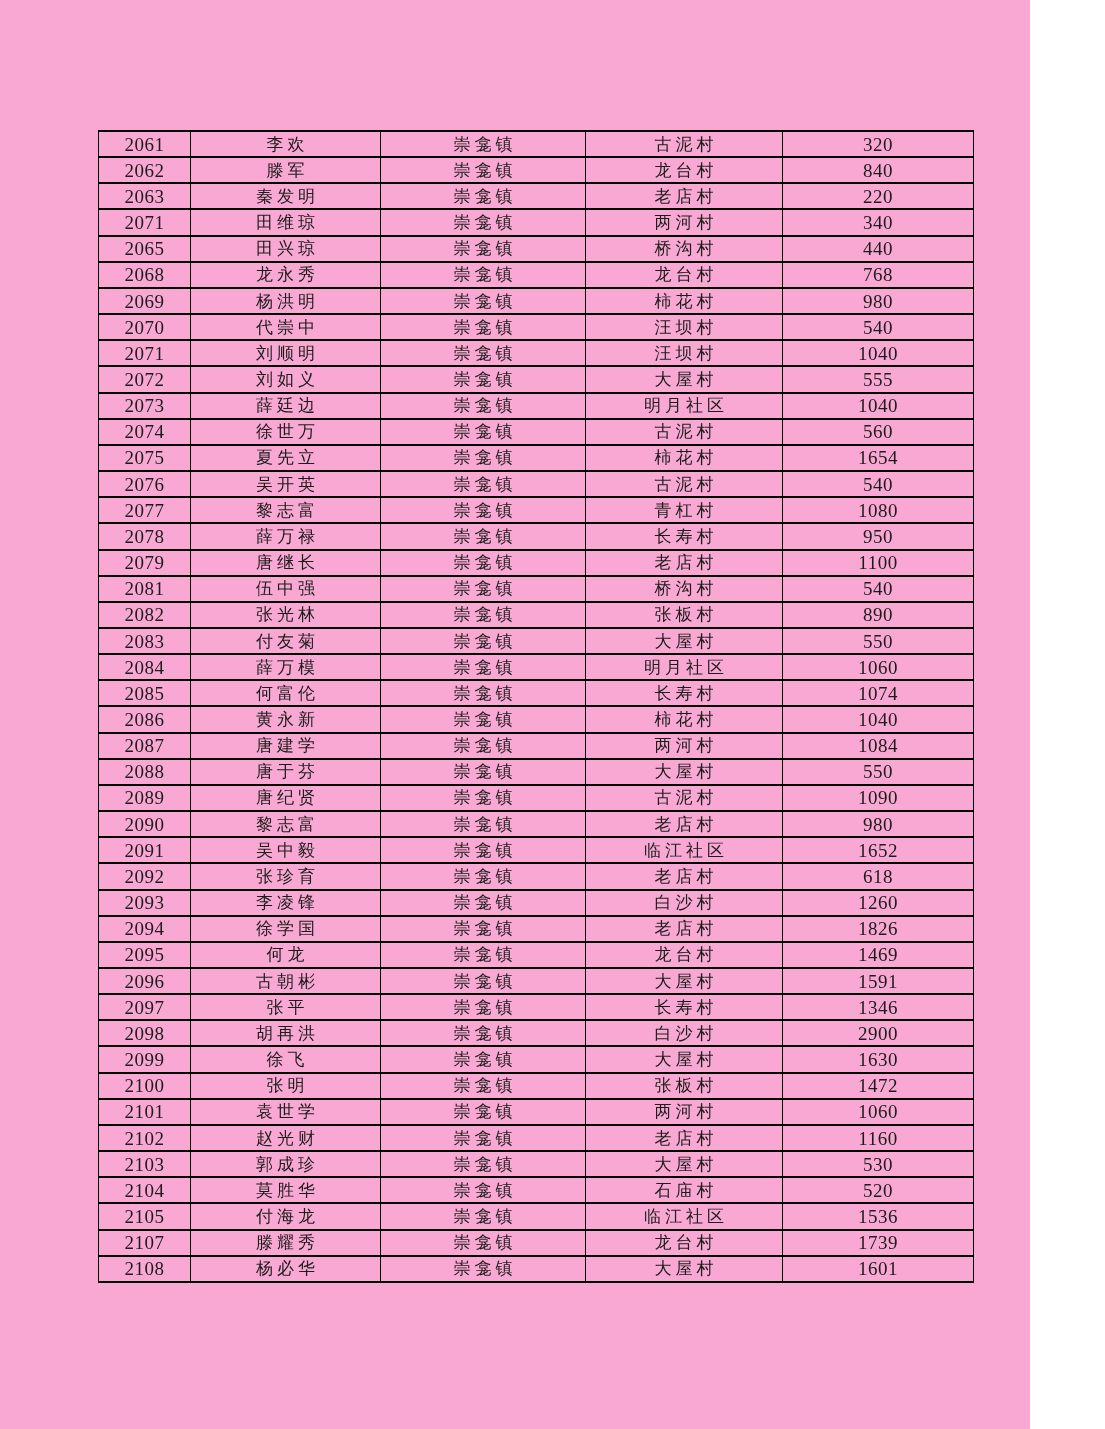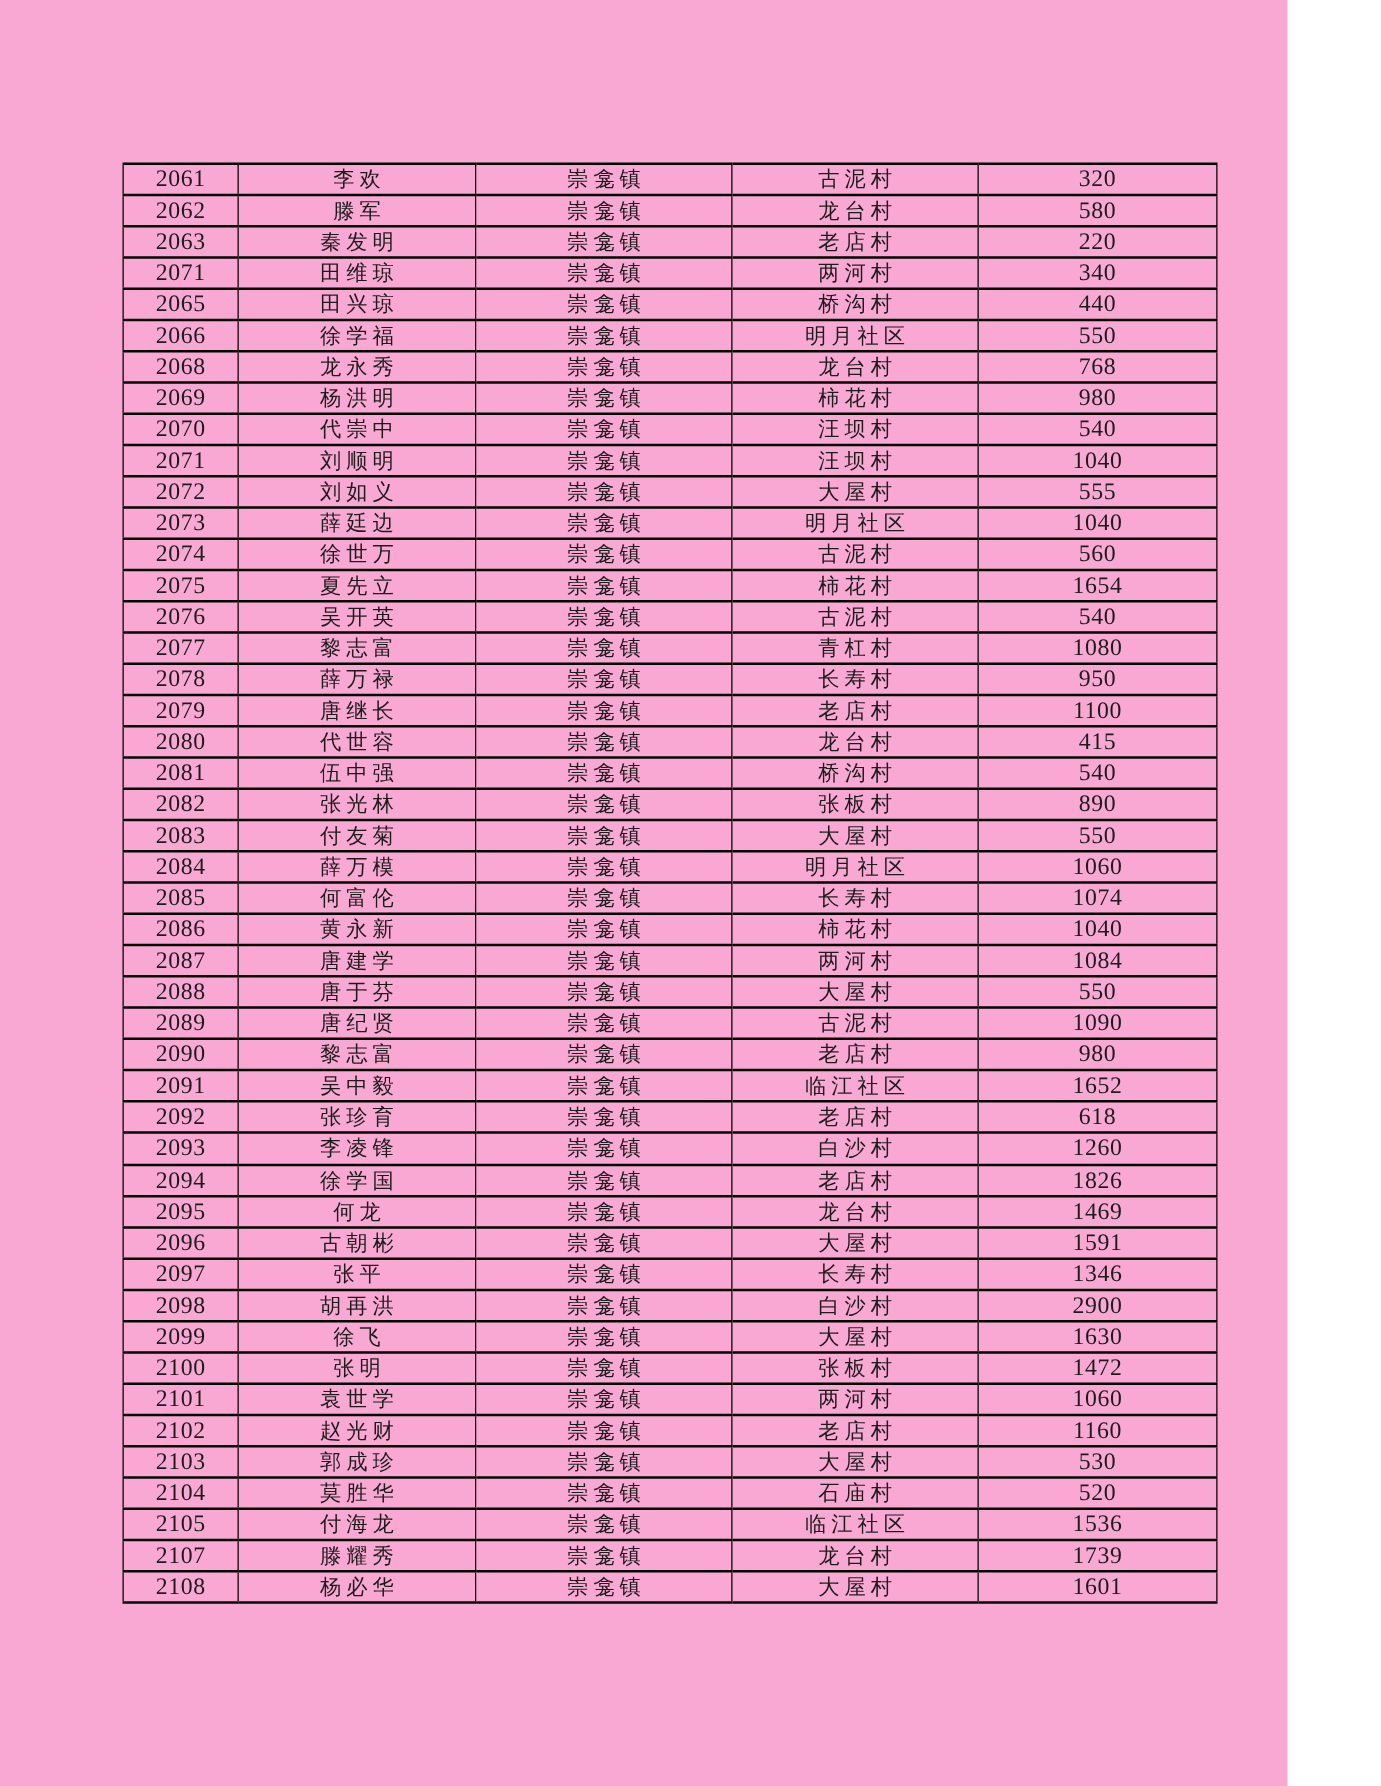--- a/index.html
+++ b/index.html
@@ -67,21 +67,21 @@
           <td class="cjk">李欢</td>
           <td class="cjk">崇龛镇</td>
           <td class="cjk">古泥村</td>
           <td>320</td>
         </tr>
         <tr>
           <td>2062</td>
           <td class="cjk">滕军</td>
           <td class="cjk">崇龛镇</td>
           <td class="cjk">龙台村</td>
-          <td>580</td>
+          <td>840</td>
         </tr>
         <tr>
           <td>2063</td>
           <td class="cjk">秦发明</td>
           <td class="cjk">崇龛镇</td>
           <td class="cjk">老店村</td>
           <td>220</td>
         </tr>
         <tr>
           <td>2071</td>
@@ -91,27 +91,20 @@
           <td>340</td>
         </tr>
         <tr>
           <td>2065</td>
           <td class="cjk">田兴琼</td>
           <td class="cjk">崇龛镇</td>
           <td class="cjk">桥沟村</td>
           <td>440</td>
         </tr>
         <tr>
-          <td>2066</td>
-          <td class="cjk">徐学福</td>
-          <td class="cjk">崇龛镇</td>
-          <td class="cjk">明月社区</td>
-          <td>550</td>
-        </tr>
-        <tr>
           <td>2068</td>
           <td class="cjk">龙永秀</td>
           <td class="cjk">崇龛镇</td>
           <td class="cjk">龙台村</td>
           <td>768</td>
         </tr>
         <tr>
           <td>2069</td>
           <td class="cjk">杨洪明</td>
           <td class="cjk">崇龛镇</td>
@@ -180,27 +173,20 @@
           <td class="cjk">崇龛镇</td>
           <td class="cjk">长寿村</td>
           <td>950</td>
         </tr>
         <tr>
           <td>2079</td>
           <td class="cjk">唐继长</td>
           <td class="cjk">崇龛镇</td>
           <td class="cjk">老店村</td>
           <td>1100</td>
-        </tr>
-        <tr>
-          <td>2080</td>
-          <td class="cjk">代世容</td>
-          <td class="cjk">崇龛镇</td>
-          <td class="cjk">龙台村</td>
-          <td>415</td>
         </tr>
         <tr>
           <td>2081</td>
           <td class="cjk">伍中强</td>
           <td class="cjk">崇龛镇</td>
           <td class="cjk">桥沟村</td>
           <td>540</td>
         </tr>
         <tr>
           <td>2082</td>

